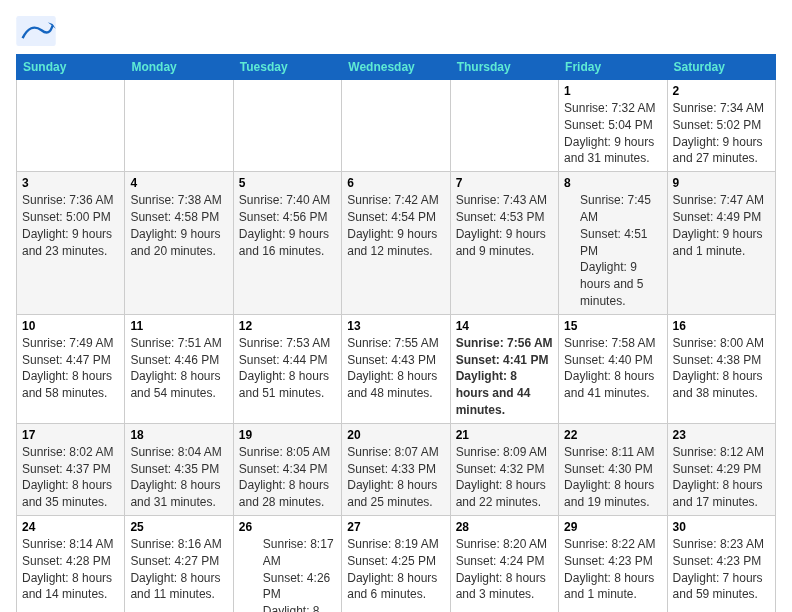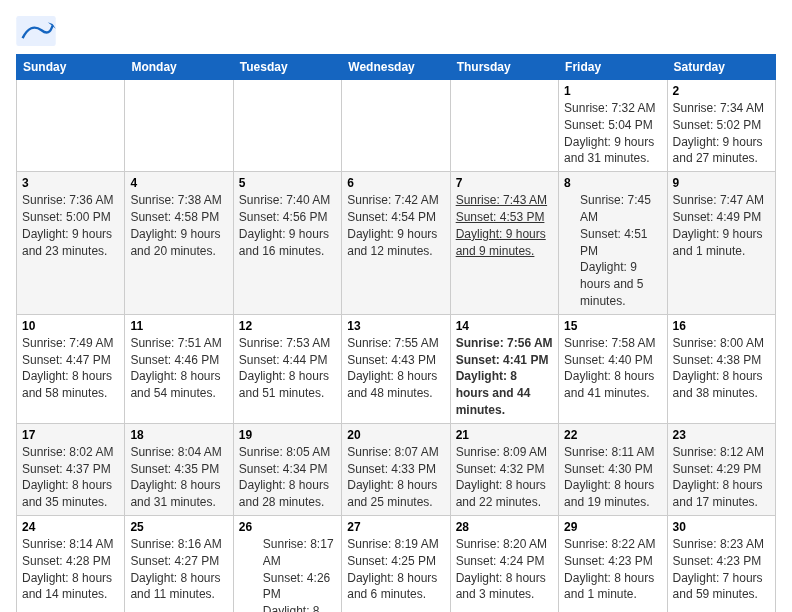--- a/index.html
+++ b/index.html
@@ -42,21 +42,21 @@
       font-size: 15px;
       color: #555;
     }
     .calendar {
       width: 100%;
       border-collapse: collapse;
       font-size: 10.5px;
     }
     .calendar th {
       background: #1565c0;
-      color: #ffffff;
+      color: #5eead4;
       text-align: left;
       padding: 5px 6px;
       font-size: 12px;
       font-weight: bold;
       border: 1px solid #1565c0;
     }
     .calendar td {
       vertical-align: top;
       border: 1px solid #ccc;
       padding: 4px 5px;
@@ -152,21 +152,21 @@
 Daylight: 9 hours and 16 minutes.</div>
         </td>
         <td>
           <span class="day-num">6</span>
           <div class="day-info" style="white-space: pre-line;">Sunrise: 7:42 AM
 Sunset: 4:54 PM
 Daylight: 9 hours and 12 minutes.</div>
         </td>
         <td>
           <span class="day-num">7</span>
-          <div class="day-info" style="white-space: pre-line; text-decoration: underline;">Sunrise: 7:43 AM
+          <div class="day-info" style="white-space: pre-line;">Sunrise: 7:43 AM
 Sunset: 4:53 PM
 Daylight: 9 hours and 9 minutes.</div>
         </td>
         <td>
           <span class="day-num">8</span>
           <div class="day-info" style="white-space: pre-line; margin-left: 16px;">Sunrise: 7:45 AM
 Sunset: 4:51 PM
 Daylight: 9 hours and 5 minutes.</div>
         </td>
         <td>

